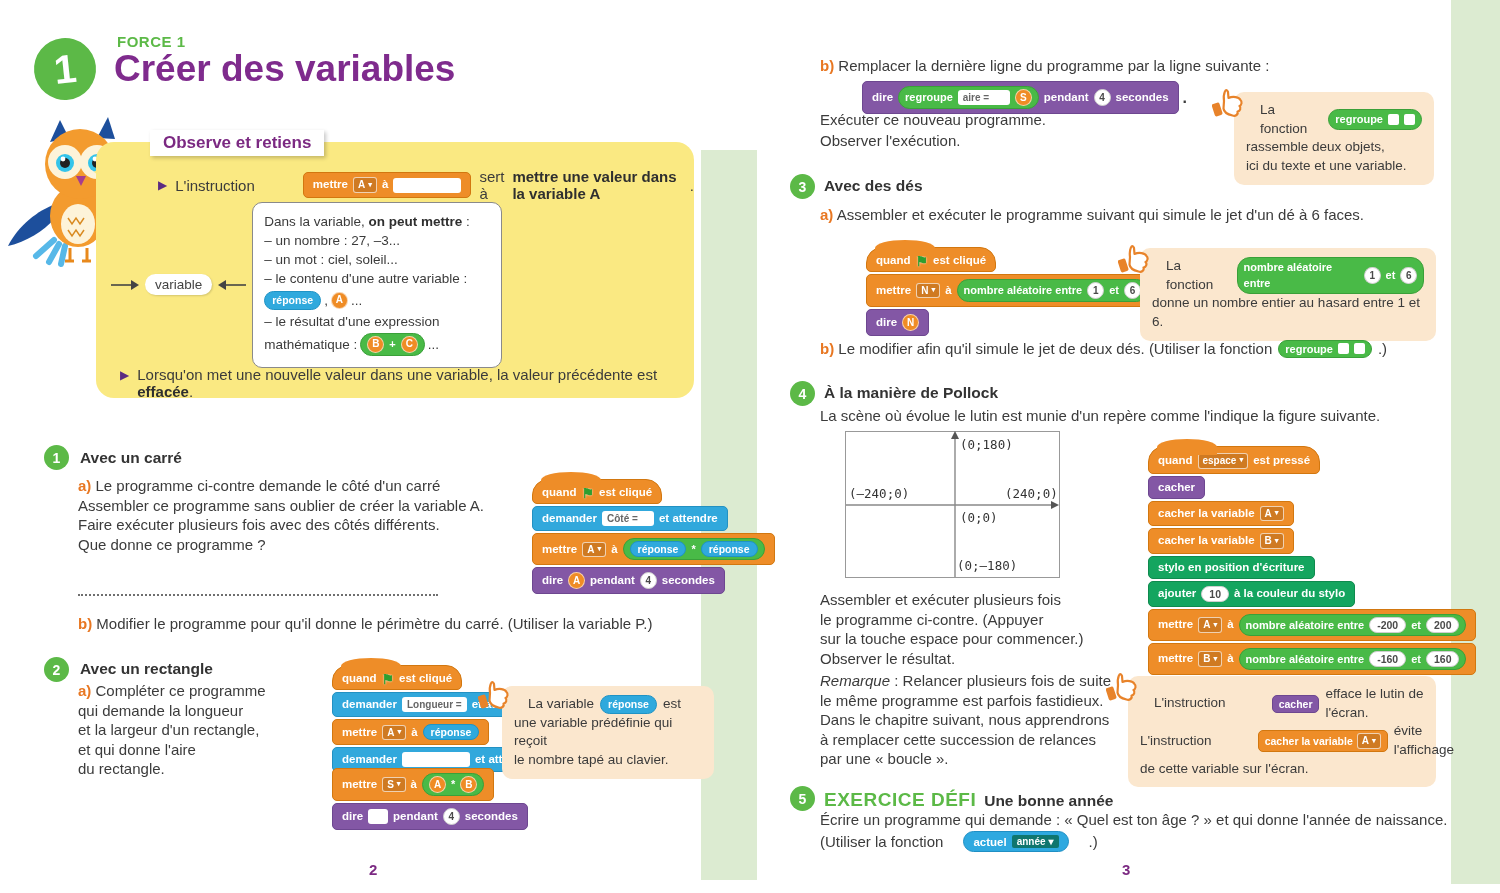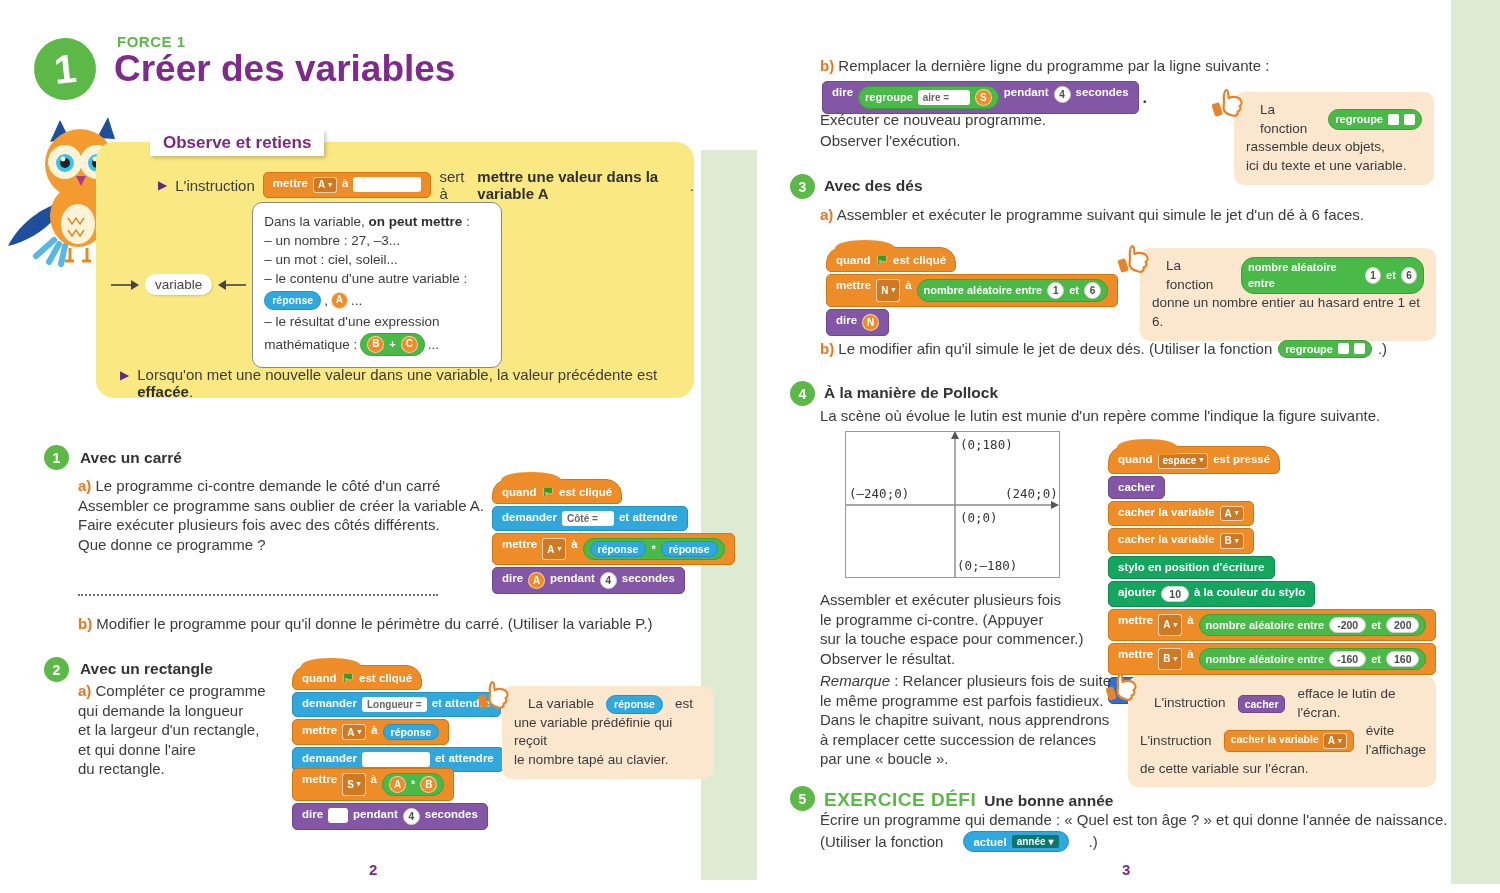--- a/index.html
+++ b/index.html
@@ -29,22 +29,22 @@
     font-size:13.5px;line-height:1.42;color:#3b3b3b;}
   .wbox1{width:212px;}
   .wbox2{width:226px;}
   .var-pill{background:#fff;border-radius:12px;padding:3px 10px;font-size:13.5px;color:#444;
     box-shadow:1px 1px 2px rgba(0,0,0,.15);white-space:nowrap;}
   .bullet{color:#5b2b82;font-size:12px;line-height:18px;}
   b.dk{color:#2f2f2f;}
   .pillrow{display:flex;align-items:center;gap:3px;margin:2px 0;}
 
   
-  .sb{display:inline-flex;gap:5px;padding:4px 9px;border-radius:5px;color:#fff;
-    font-weight:bold;font-size:11.5px;line-height:1.15;white-space:nowrap;position:relative;}
+  .sb{display:inline-flex;align-items:center;gap:5px;padding:4px 9px;border-radius:5px;color:#fff;
+    font-weight:bold;font-size:11.5px;line-height:1.15;white-space:nowrap;position:relative;margin-left:40px;}
   .sb.orange{background:#ee8d28;border:1px solid #d2770f;}
   .sb.blue{background:#31a8dc;border:1px solid #2391c2;}
   .sb.purple{background:#8357a5;border:1px solid #6d4790;}
   .sb.pen{background:#14a55f;border:1px solid #0f8a4e;}
   .sb.motion{background:#2e6fd0;border:1px solid #2557a6;}
   .sb.hat{border-radius:16px 16px 5px 5px;padding-top:6px;}
   .sb.hat::before{content:"";position:absolute;top:-8px;left:8px;width:60px;height:16px;
     background:inherit;border-radius:50% 50% 0 0;}
   .stack{display:flex;flex-direction:column;align-items:flex-start;}
   .stack>.sb{margin-bottom:2px;}
@@ -72,21 +72,21 @@
     align-items:center;gap:3px;}
 
   
   .para{font-size:15px;line-height:19.5px;}
   .plabel{color:#e87722;font-weight:bold;}
   .numcircle{width:25px;height:25px;border-radius:50%;background:#5cb947;color:#fff;font-weight:bold;
     display:flex;align-items:center;justify-content:center;font-size:14px;}
   .h-ex{font-weight:bold;font-size:15.5px;color:#333;}
   .dotted{border-bottom:2.5px dotted #6f6f6f;}
   .tip{background:#fbe7ce;border-radius:10px;padding:9px 12px;font-size:13.5px;line-height:1.38;}
-  .tiprow{display:flex;align-items:center;gap:12px;flex-wrap:nowrap;}
+  .tiprow{display:flex;align-items:center;gap:6px;flex-wrap:nowrap;}
   .hand{position:absolute;z-index:3;}
   .footer-num{color:#7b2982;font-weight:bold;font-size:15px;}
   .defi{color:#5cb947;font-weight:bold;font-size:19px;letter-spacing:.5px;}
   .it{font-style:italic;}
   .figlabel{position:absolute;font-size:12.5px;color:#333;font-family:"DejaVu Sans Mono","Liberation Mono",monospace;}
 </style>
 </head>
 <body>
 
 <div id="canvas">

